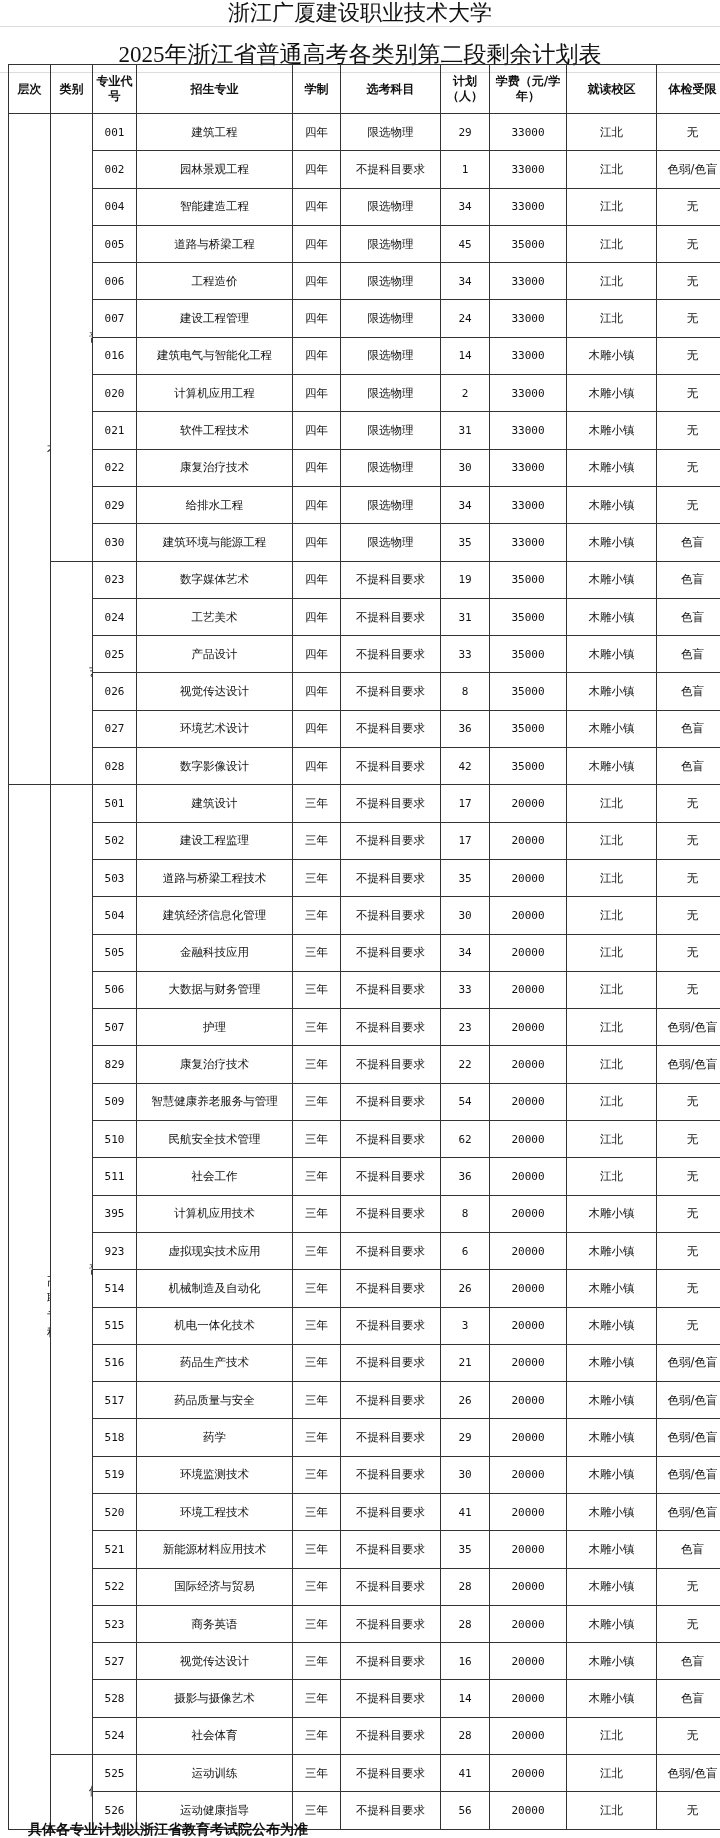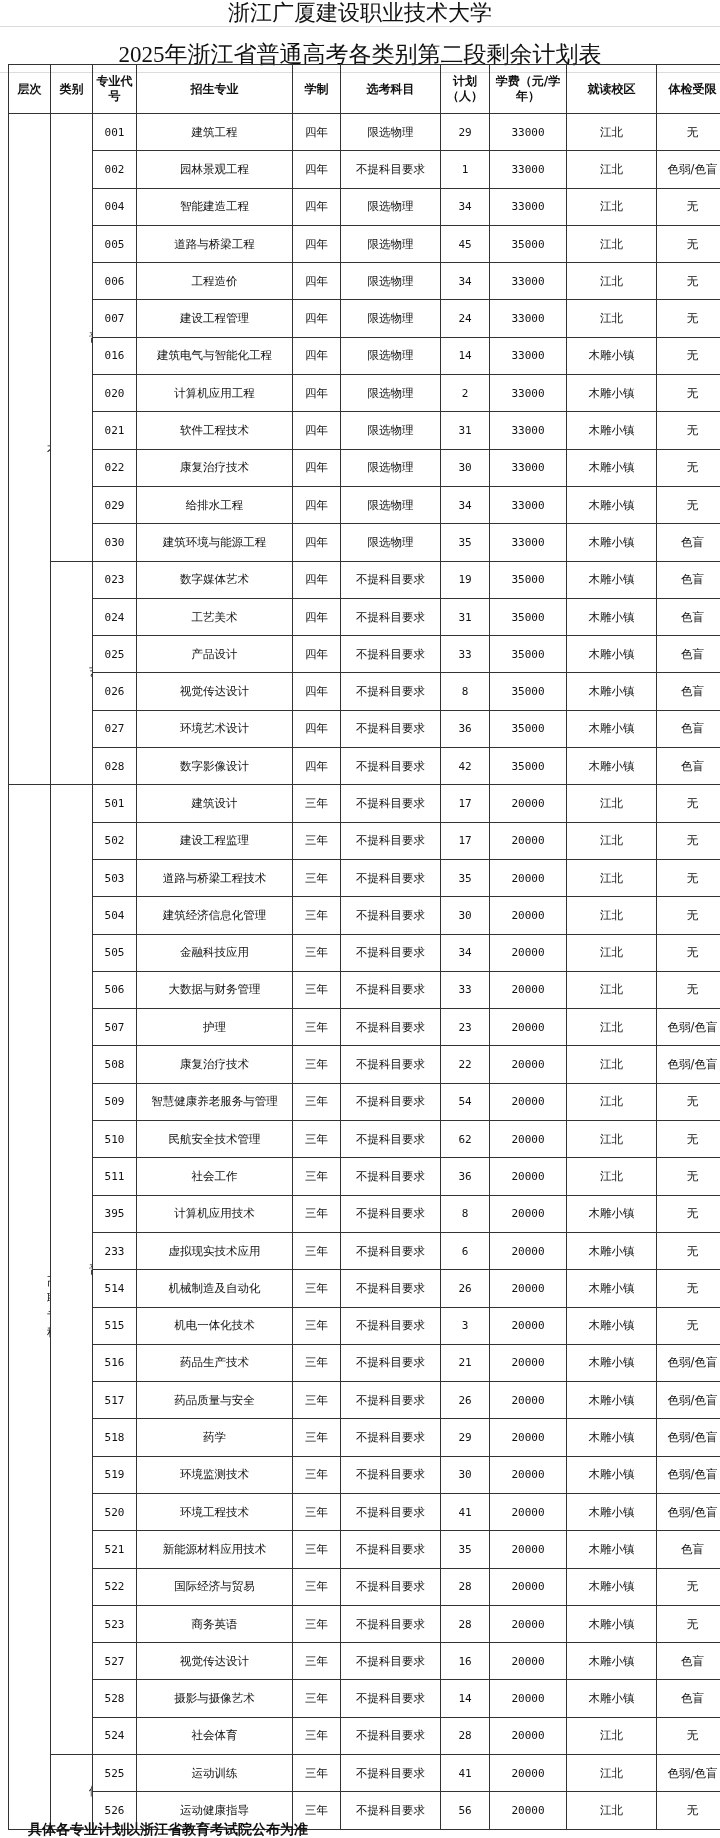--- a/index.html
+++ b/index.html
@@ -304,21 +304,21 @@
         <td class="code">507</td>
         <td>护理</td>
         <td>三年</td>
         <td>不提科目要求</td>
         <td class="num">23</td>
         <td class="fee">20000</td>
         <td>江北</td>
         <td>色弱/色盲</td>
       </tr>
       <tr>
-        <td class="code">508</td>
+        <td class="code">829</td>
         <td>康复治疗技术</td>
         <td>三年</td>
         <td>不提科目要求</td>
         <td class="num">22</td>
         <td class="fee">20000</td>
         <td>江北</td>
         <td>色弱/色盲</td>
       </tr>
       <tr>
         <td class="code">509</td>
@@ -354,21 +354,21 @@
         <td class="code">395</td>
         <td>计算机应用技术</td>
         <td>三年</td>
         <td>不提科目要求</td>
         <td class="num">8</td>
         <td class="fee">20000</td>
         <td>木雕小镇</td>
         <td>无</td>
       </tr>
       <tr>
-        <td class="code">233</td>
+        <td class="code">923</td>
         <td>虚拟现实技术应用</td>
         <td>三年</td>
         <td>不提科目要求</td>
         <td class="num">6</td>
         <td class="fee">20000</td>
         <td>木雕小镇</td>
         <td>无</td>
       </tr>
       <tr>
         <td class="code">514</td>

